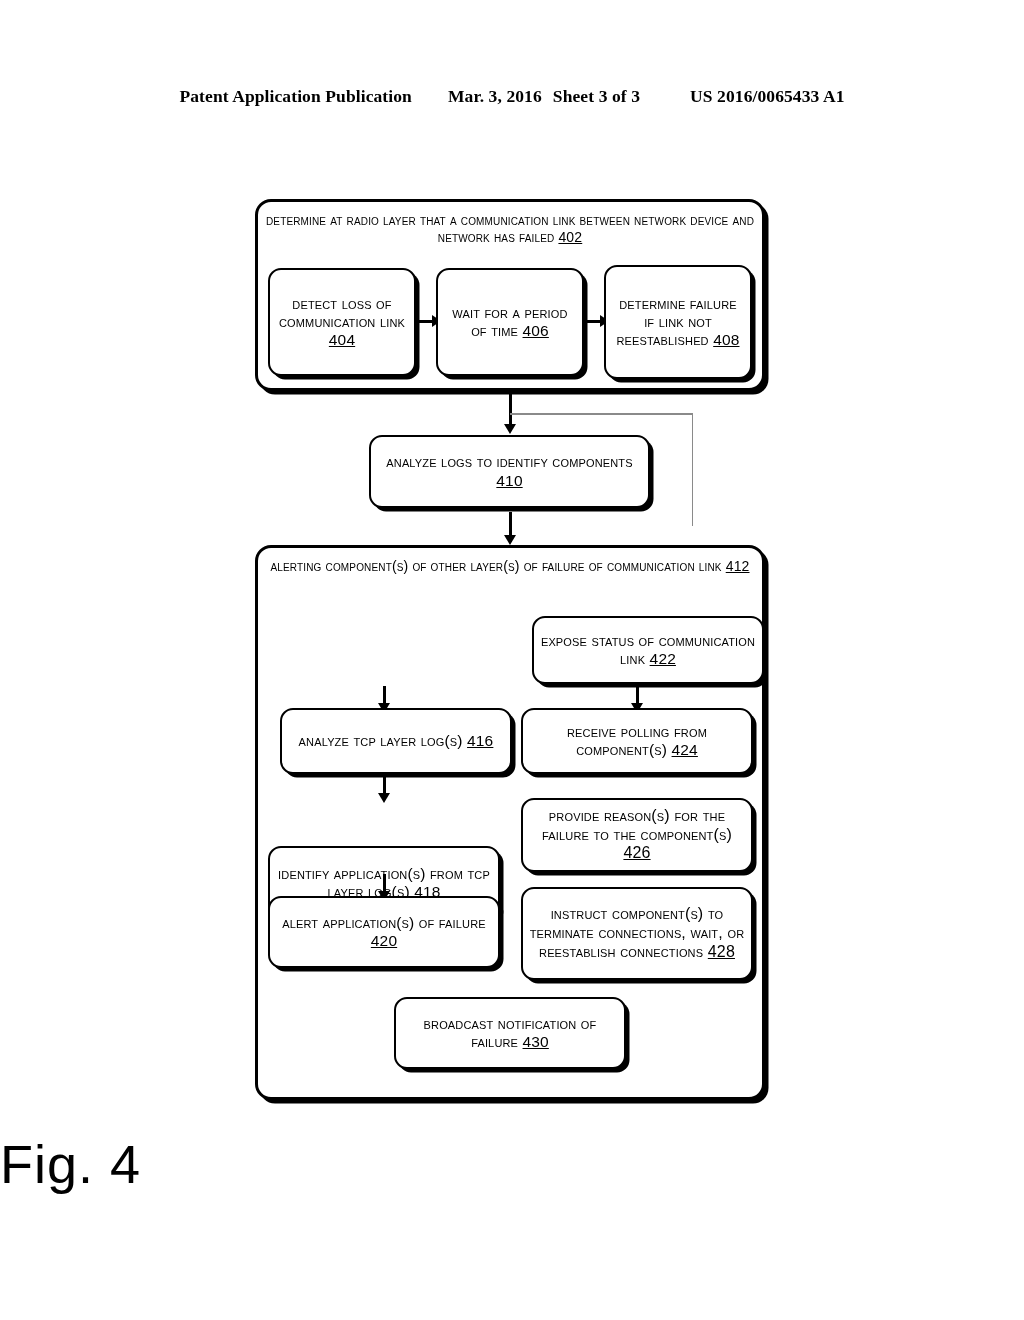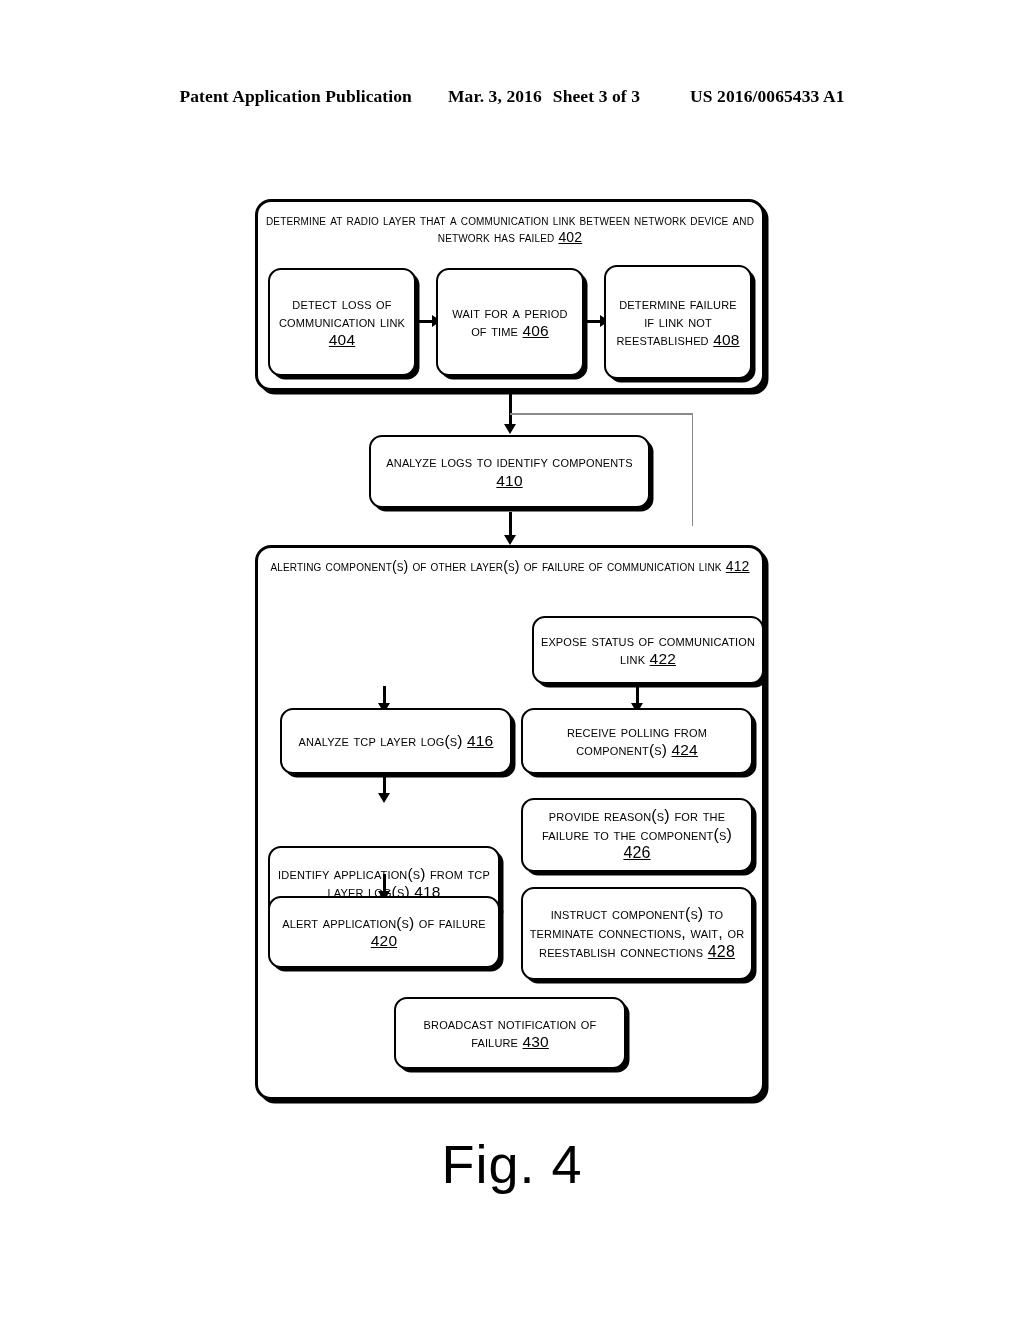--- a/index.html
+++ b/index.html
@@ -106,21 +106,21 @@
     border-bottom: 6px solid transparent;
     border-left: 9px solid #000000;
   }
 
   
   #fig-caption {
     position: absolute;
     top: 1133px;
     left: 0;
     width: 1024px;
-    text-align: center;
+    text-align: left;
     font-size: 54px;
     font-family: "Liberation Sans", sans-serif;
     letter-spacing: 1px;
   }
 </style>
 </head>
 <body>
 
 <div id="page-header">
   <span>Patent Application Publication</span><span class="hgap-a"></span><span>Mar. 3, 2016</span><span class="hgap-b"></span><span>Sheet 3 of 3</span><span class="hgap-c"></span><span>US 2016/0065433 A1</span>

